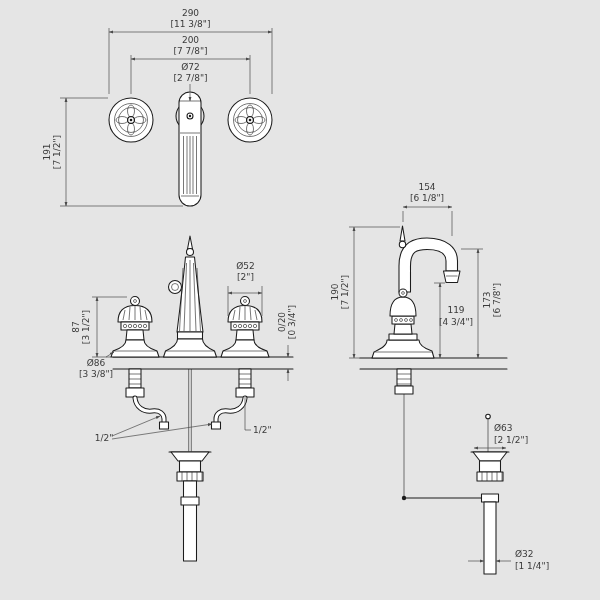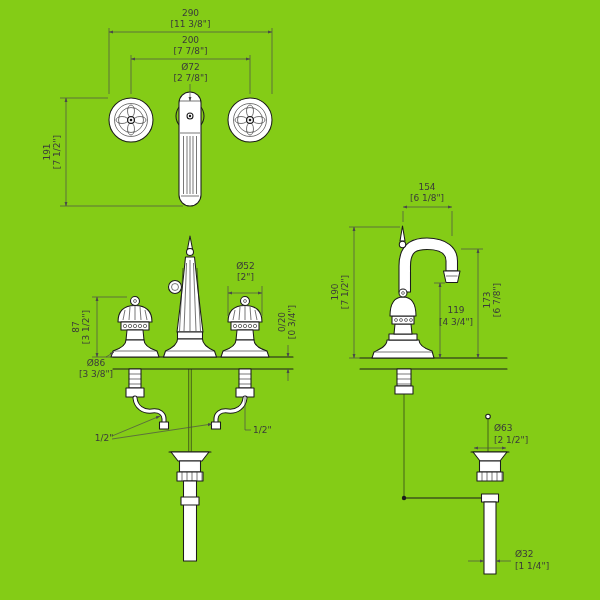--- a/index.html
+++ b/index.html
@@ -1,16 +1,16 @@
 <!DOCTYPE html>
 <html><head>
 <meta charset="utf-8">
 <style>
   html,body{margin:0;padding:0;background:#ffffff;width:600px;height:600px;overflow:hidden;}
-  .canvas{width:600px;height:600px;background:#84cc16;}
+  .canvas{width:600px;height:600px;background:#e5e5e5;}
   svg text{font-family:"DejaVu Sans","Liberation Sans",sans-serif;font-size:9px;fill:#3a3a3a;}
   .obj{stroke:#1c1c1c;stroke-width:1.05;fill:none;stroke-linecap:round;stroke-linejoin:round;}
   .objf{stroke:#1c1c1c;stroke-width:1.05;fill:#ffffff;stroke-linejoin:round;}
   .det{stroke:#1c1c1c;stroke-width:.6;fill:none;}
   .knurl{stroke:#2a2a2a;stroke-width:3;fill:none;stroke-dasharray:1 2.2;}
   .dim{stroke:#4a4a4a;stroke-width:.7;fill:none;}
   .hoseO{stroke:#1c1c1c;stroke-width:5;fill:none;stroke-linecap:round;}
   .hoseI{stroke:#ffffff;stroke-width:3;fill:none;stroke-linecap:round;}
   .fill{fill:#1c1c1c;stroke:none;}
 </style>

